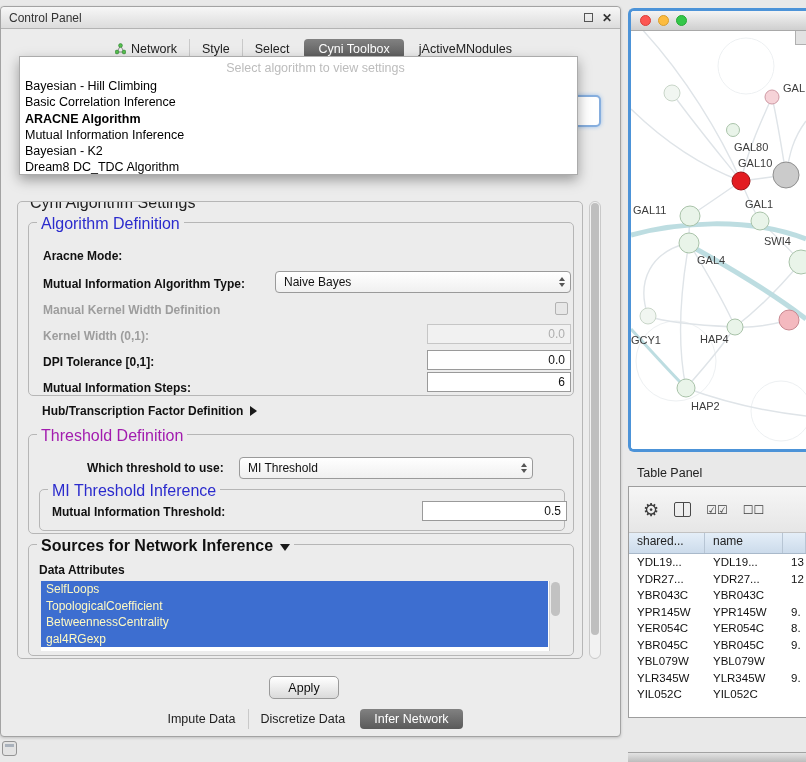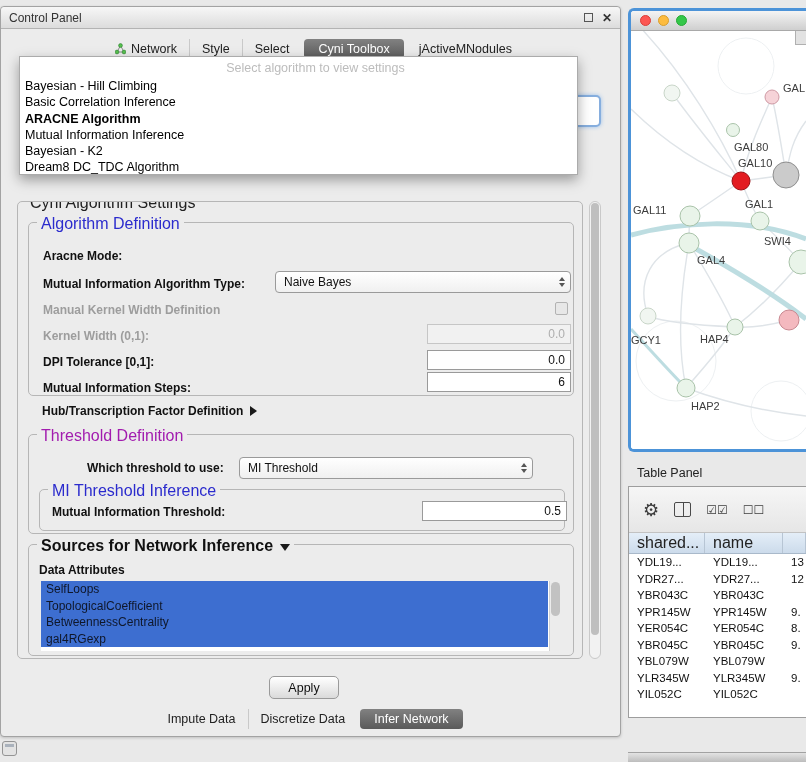--- a/index.html
+++ b/index.html
@@ -36,21 +36,21 @@
   .combo{position:absolute;height:22px;background:linear-gradient(#ffffff,#f0f0f0);border:1px solid #9a9a9a;border-radius:4px;display:flex;align-items:center;font-size:12px;color:#111;padding-left:8px;}
   .combo-arrows{margin-left:auto;display:flex;flex-direction:column;align-items:center;gap:2px;padding-right:5px;}
   .combo-arrows .up{width:0;height:0;border-left:3.5px solid transparent;border-right:3.5px solid transparent;border-bottom:4.5px solid #555;}
   .combo-arrows .dn{width:0;height:0;border-left:3.5px solid transparent;border-right:3.5px solid transparent;border-top:4.5px solid #555;}
   .field{position:absolute;height:20px;border:1px solid #9a9a9a;background:#fff;font-size:12px;text-align:right;padding:0 5px;color:#111;}
   .field.dis{background:#f1f1f1;color:#aeaeae;border-color:#c6c6c6;}
   .checkbox{position:absolute;width:13px;height:13px;border:1px solid #b2b2b2;background:#e7e7e7;border-radius:2px;}
   .arrow-right{display:inline-block;width:0;height:0;border-top:5.5px solid transparent;border-bottom:5.5px solid transparent;border-left:7.5px solid #1a1a1a;margin-left:7px;vertical-align:-1px;}
   .arrow-down{display:inline-block;width:0;height:0;border-left:5.5px solid transparent;border-right:5.5px solid transparent;border-top:7.5px solid #1a1a1a;margin-left:7px;}
   .listbox{position:absolute;background:#fff;overflow:hidden;}
-  .list-item{height:16.5px;line-height:16.5px;font-size:12px;color:#0f172a;background:#3d6ed0;padding-left:5px;width:507px;white-space:nowrap;}
+  .list-item{height:16.5px;line-height:16.5px;font-size:12px;color:#fef9c3;background:#3d6ed0;padding-left:5px;width:507px;white-space:nowrap;}
   .list-scroll{position:absolute;right:0;top:0;bottom:0;width:12px;background:#ececec;border-left:1px solid #d2d2d2;}
   .list-scroll .thumb{margin:1px;height:34px;background:#c2c2c2;border-radius:5px;}
   .vscroll{position:absolute;width:12px;background:#f2f2f2;border:1px solid #c9c9c9;border-radius:6px;}
   .vscroll .thumb{margin:1px;width:8px;background:#bfbfbf;border-radius:4px;}
   .apply{position:absolute;border:1px solid #9a9a9a;border-radius:5px;background:linear-gradient(#ffffff,#dadada);font-size:12.5px;color:#111;cursor:pointer;}
   .focus-frag{position:absolute;z-index:5;background:#fff;border:2px solid #86aede;border-radius:5px;box-shadow:0 0 4px #9cc0ea;}
 
   
   .net-window{border:3px solid #4c93d8;border-right:none;border-radius:6px 0 0 6px;background:#fff;overflow:hidden;}
   .mac-titlebar{height:20px;background:linear-gradient(#f4f4f4,#cfcfcf);border-bottom:1px solid #a9a9a9;display:flex;align-items:center;gap:7px;padding-left:9px;}
@@ -68,21 +68,21 @@
 
   
   .table-panel-title{font-size:12.5px;color:#222;}
   .table-window{background:#fff;border:1px solid #9d9d9d;border-right:none;overflow:hidden;}
   .table-toolbar{height:46px;background:linear-gradient(#f6f6f6,#e6e6e6);border-bottom:1px solid #c2c2c2;display:flex;align-items:center;gap:15px;padding-left:14px;}
   .tb-gear{font-size:18px;color:#3d3d3d;line-height:1;}
   .tb-cols{width:17px;height:15px;border:1.5px solid #4a4a4a;border-radius:2px;position:relative;}
   .tb-cols:before{content:"";position:absolute;left:50%;top:0;bottom:0;width:1.5px;background:#4a4a4a;}
   .tb-checks{font-size:12px;color:#3d3d3d;white-space:nowrap;}
   .thead{display:flex;height:21px;background:linear-gradient(#e4eef8,#ccdbeb);border-bottom:1px solid #a9b9ca;}
-  .th{font-size:16px;color:#222;padding:1px 0 0 8px;border-right:1px solid #b7c5d4;overflow:hidden;white-space:nowrap;}
+  .th{font-size:12px;color:#222;padding:1px 0 0 8px;border-right:1px solid #b7c5d4;overflow:hidden;white-space:nowrap;}
   .th:nth-child(1),.td:nth-child(1){width:76px;}
   .th:nth-child(2),.td:nth-child(2){width:78px;}
   .th:nth-child(3),.td:nth-child(3){flex:1;}
   .tr{display:flex;height:16.5px;align-items:center;}
   .td{font-size:11.5px;color:#111;padding-left:8px;overflow:hidden;white-space:nowrap;}
 
   .bottom-strip{left:628px;top:752px;width:178px;height:10px;background:linear-gradient(#e3e3e3,#bdbdbd);border-top:1px solid #a2a2a2;}
   .mini-icon{left:2px;top:741px;width:15px;height:15px;background:#e3e3e3;border:1px solid #949494;border-radius:3px;}
   .mini-icon:before{content:"";position:absolute;left:2px;top:2px;right:2px;height:3px;background:#aab2bc;}
 </style>

